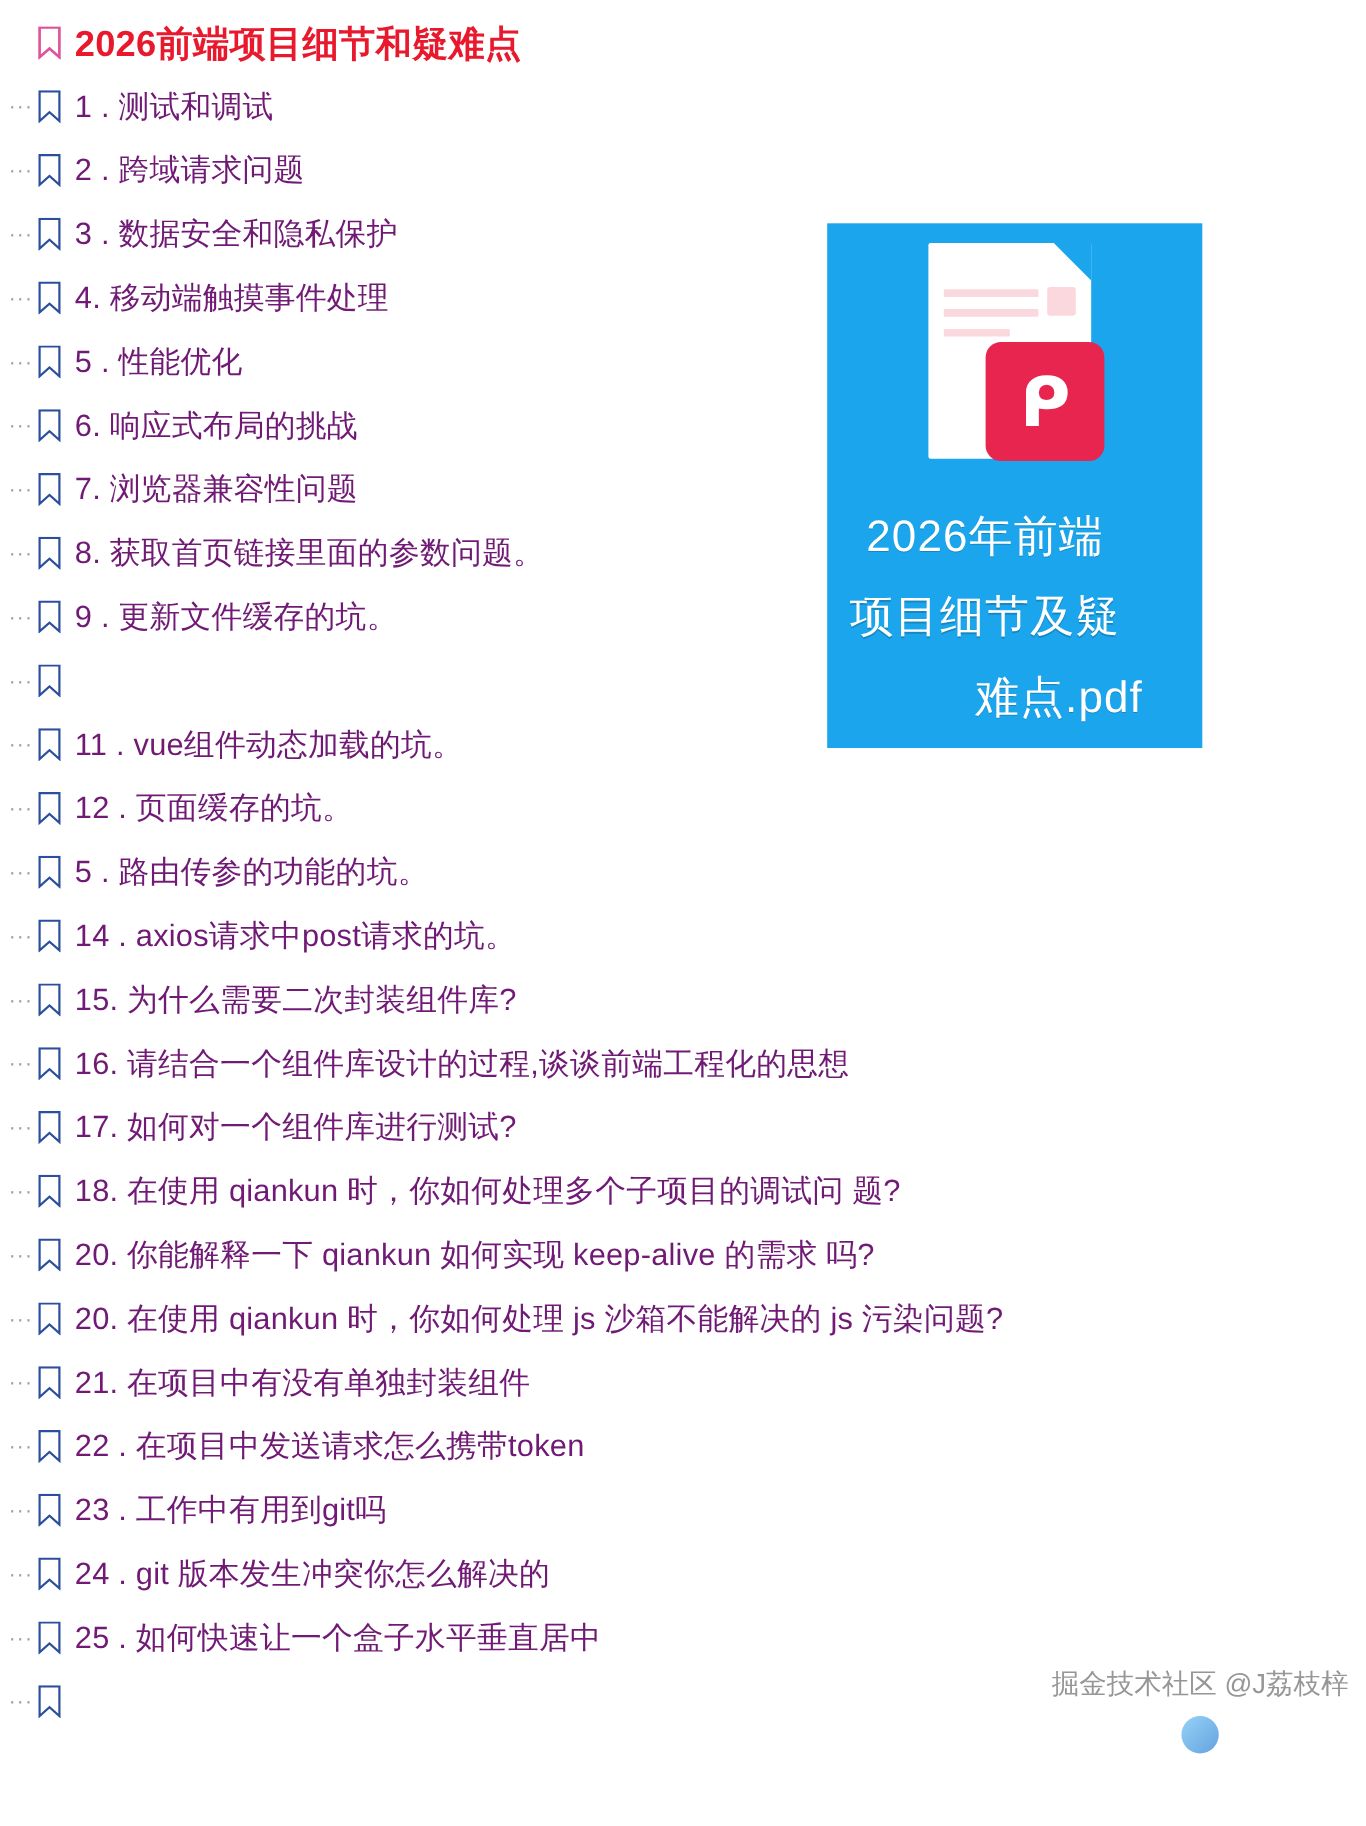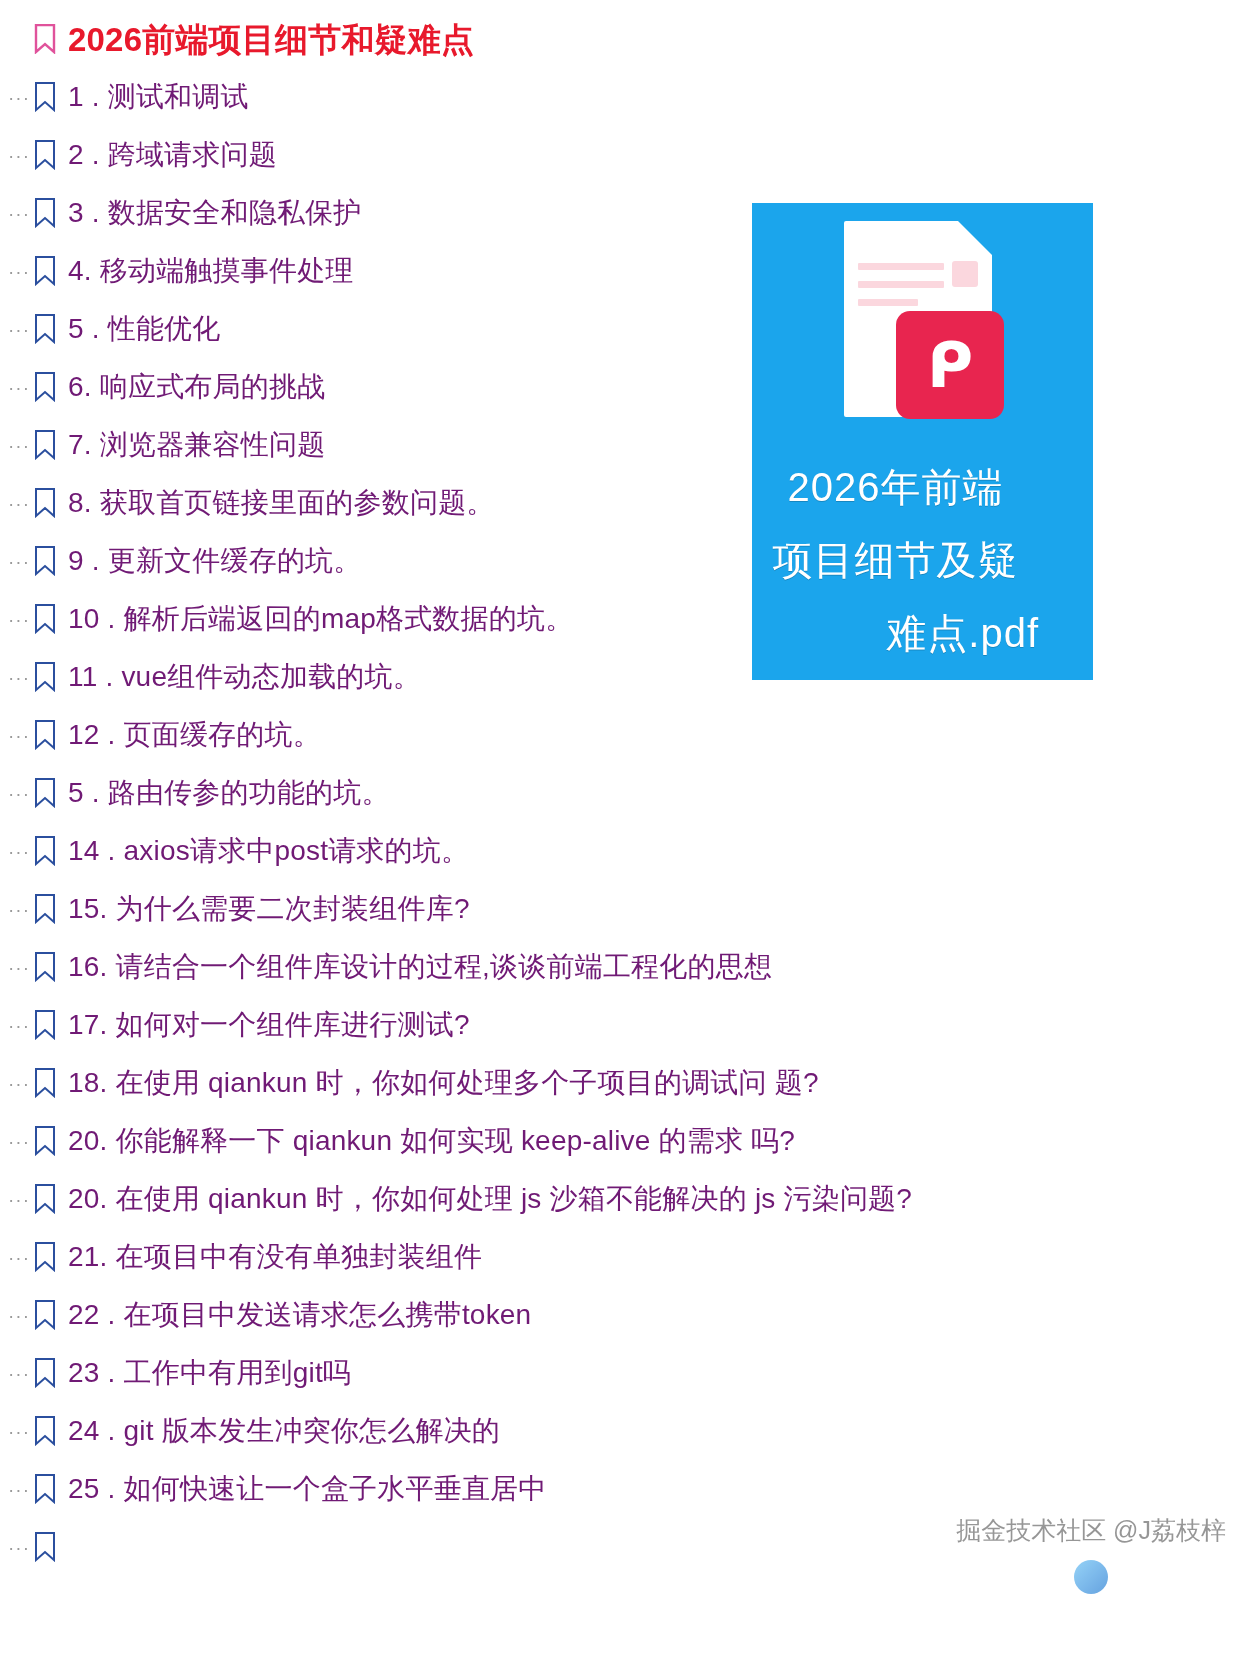--- a/index.html
+++ b/index.html
@@ -270,21 +270,20 @@
     <span class="label">9 . 更新文件缓存的坑。</span>
   </div>
 
   <div class="row">
     <span class="dashes">···</span>
     <span class="bm">
         <svg width="22" height="30" viewBox="0 0 22 30">
           <path d="M2 1 H20 V28 L11 20 L2 28 Z" fill="none" stroke="#2b4f9e" stroke-width="2"></path>
         </svg>
       </span>
-    <span class="label">10 . 解析后端返回的map格式数据的坑。</span>
   </div>
 
   <div class="row">
     <span class="dashes">···</span>
     <span class="bm">
         <svg width="22" height="30" viewBox="0 0 22 30">
           <path d="M2 1 H20 V28 L11 20 L2 28 Z" fill="none" stroke="#2b4f9e" stroke-width="2"></path>
         </svg>
       </span>
     <span class="label">11 . vue组件动态加载的坑。</span>

